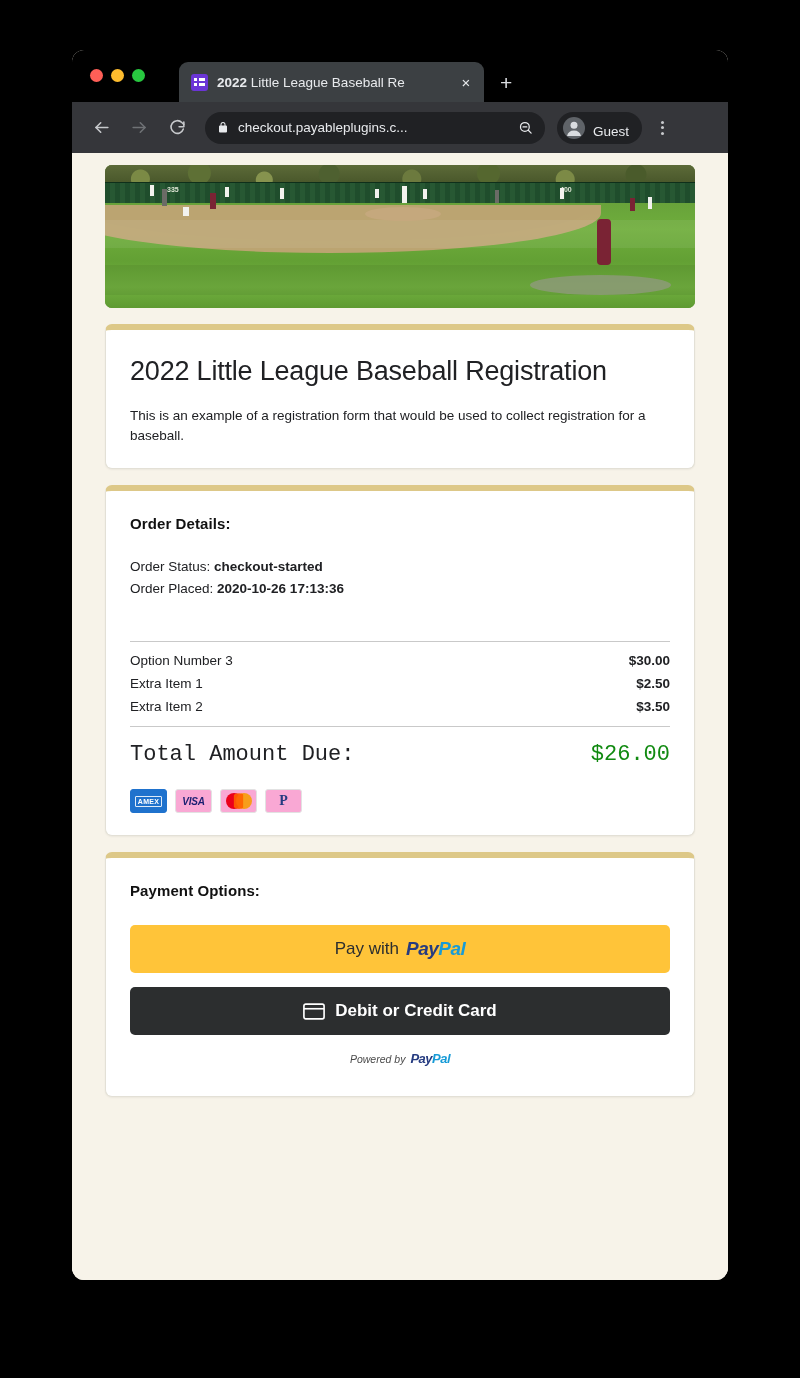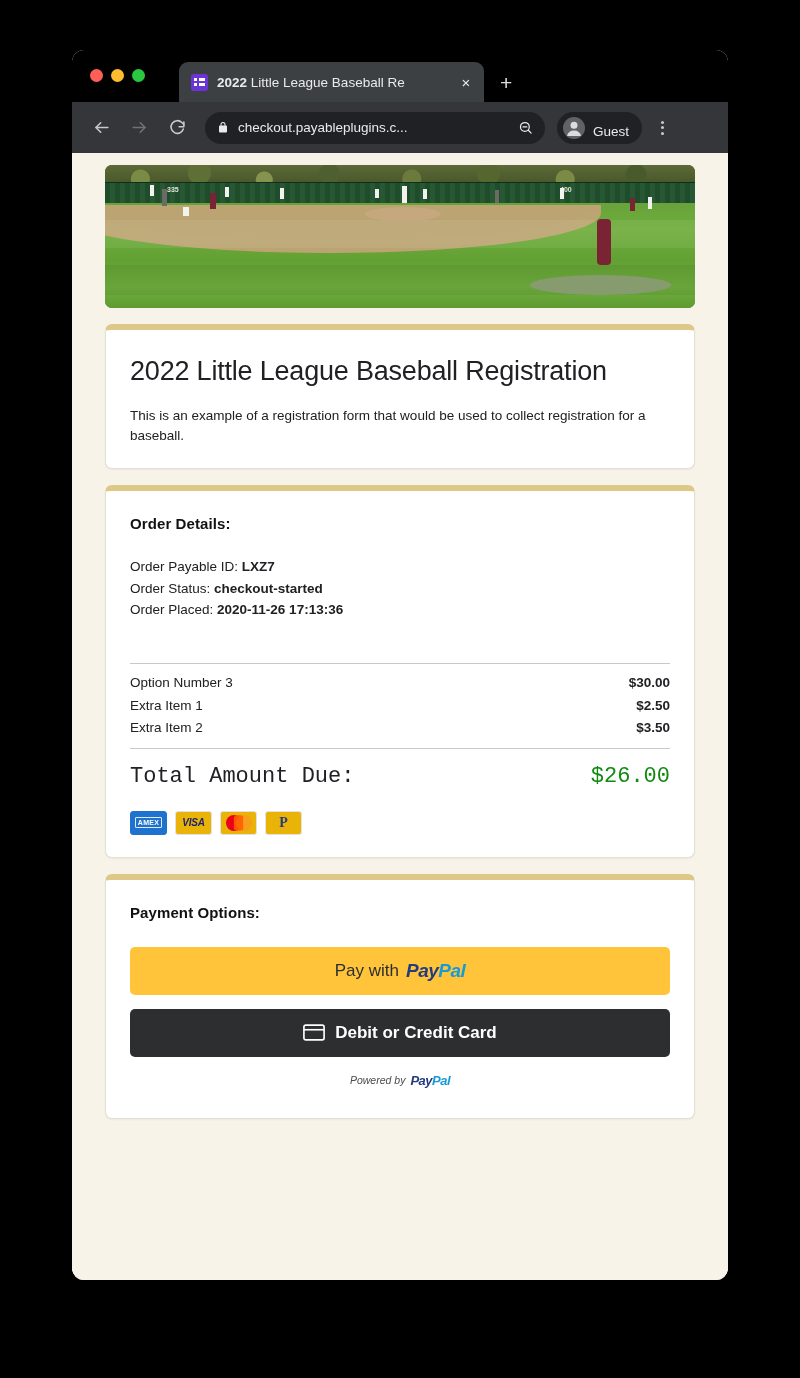--- a/index.html
+++ b/index.html
@@ -205,21 +205,21 @@
     display: flex; justify-content: space-between; align-items: baseline;
     margin-top: 15px;
     font-family: Liberation Mono, monospace;
   }
   #total-label { font-size: 22px; color: #202124; font-weight: 400; }
   #total-amount { font-size: 22px; color: #118a11; font-weight: 400; text-align: right; }
   
   #card-brands { display: flex; gap: 8px; margin-top: 22px; }
   .brand {
     width: 37px; height: 24px; border-radius: 3px;
-    border: 1px solid #e2e2e2; background:#eab308;
+    border: 1px solid #e2e2e2; background:#f9a8d4;
     display:flex; align-items:center; justify-content:center;
     overflow:hidden;
   }
   .brand.amex { background:#1f72cd; border-color:#1f72cd; }
   .brand.amex span {
     color:#fff; font-size:7px; font-weight:700; letter-spacing:.3px;
     border:1px solid rgba(255,255,255,.85); padding:1px 2px; border-radius:1px;
   }
   .brand.visa span { color:#1a1f71; font-size:10px; font-weight:700; font-style:italic; letter-spacing:-.2px; }
   .mc { position:relative; width:26px; height:16px; }
@@ -373,30 +373,26 @@
         <div id="form-desc">This is an example of a registration form that would be used to collect registration for a baseball.</div>
       </div>
     </div>
 
     <div class="card">
       <div class="card-body">
         <div class="section-heading">Order Details:</div>
 
         <div id="order-meta">
           <div>
-            <span>Order Payable ID:</span>
-            <b>LXZ7</b>
-          </div>
-          <div>
             <span>Order Status:</span>
             <b>checkout-started</b>
           </div>
           <div>
             <span>Order Placed:</span>
-            <b>2020-11-26 17:13:36</b>
+            <b>2020-10-26 17:13:36</b>
           </div>
         </div>
 
         <div id="items-rule"></div>
 
         <div id="items">
           <div class="item-row">
             <span>Option Number 3</span>
             <span class="item-amt">$30.00</span>
           </div>

